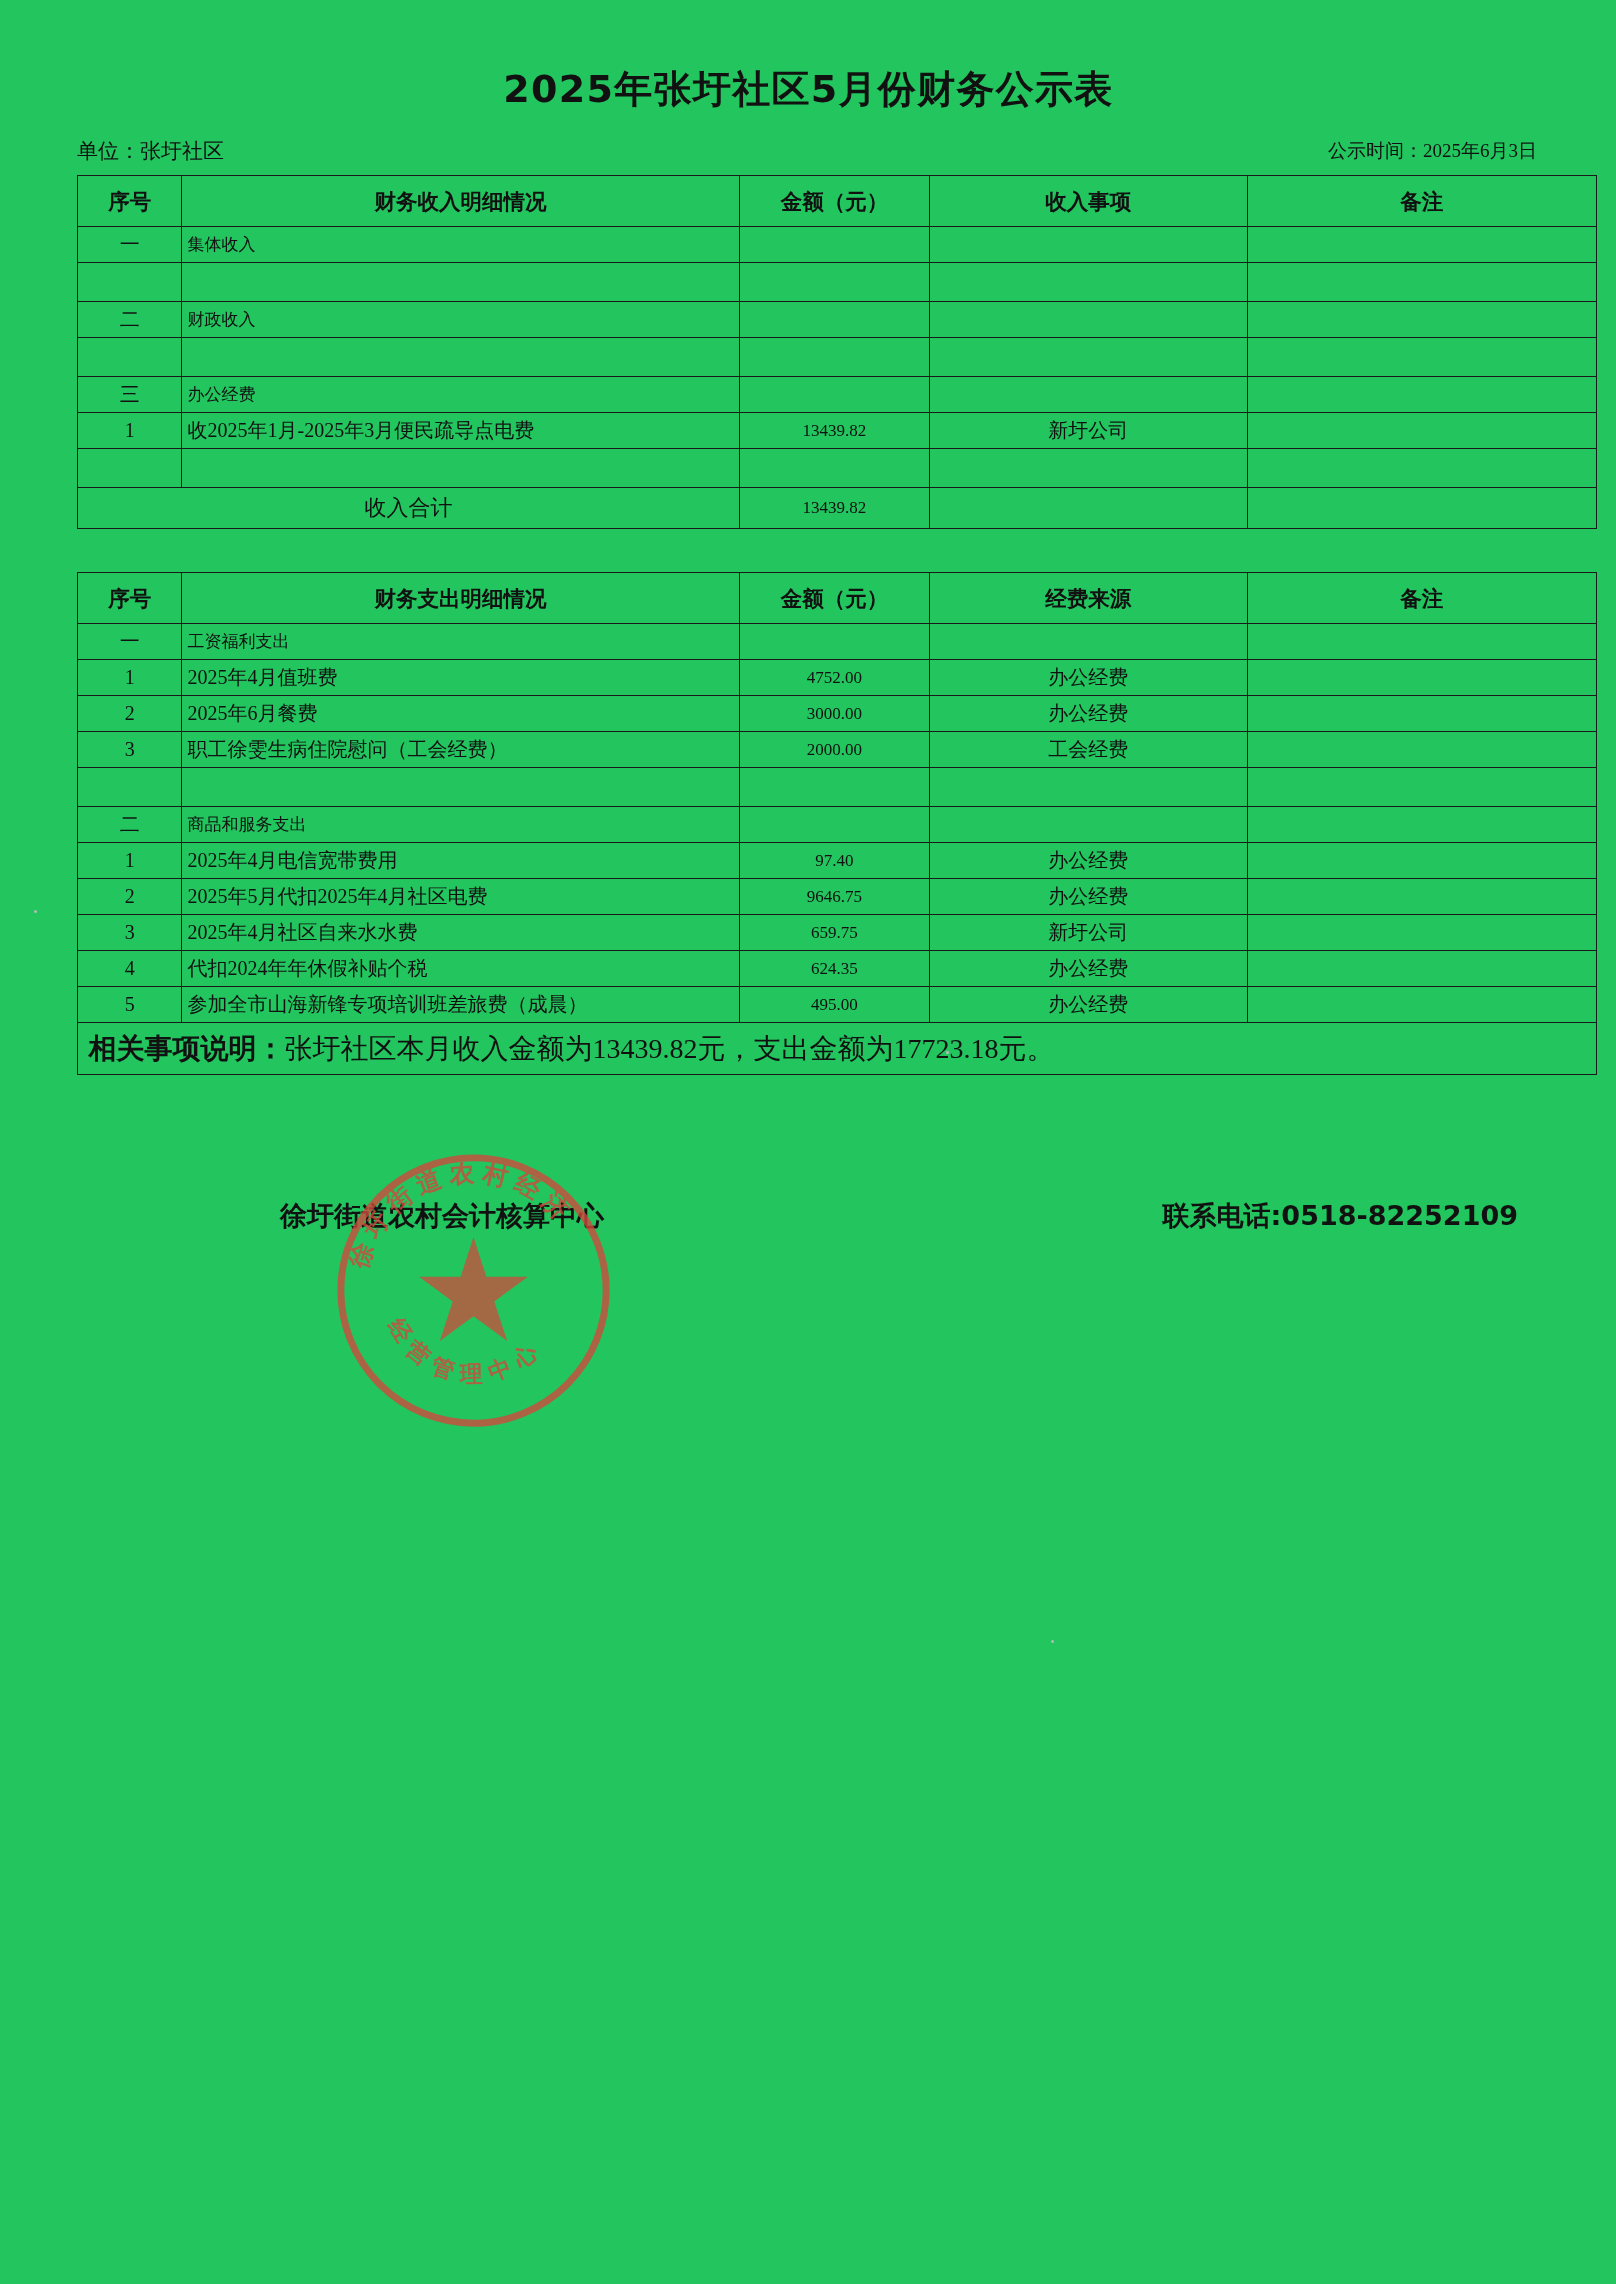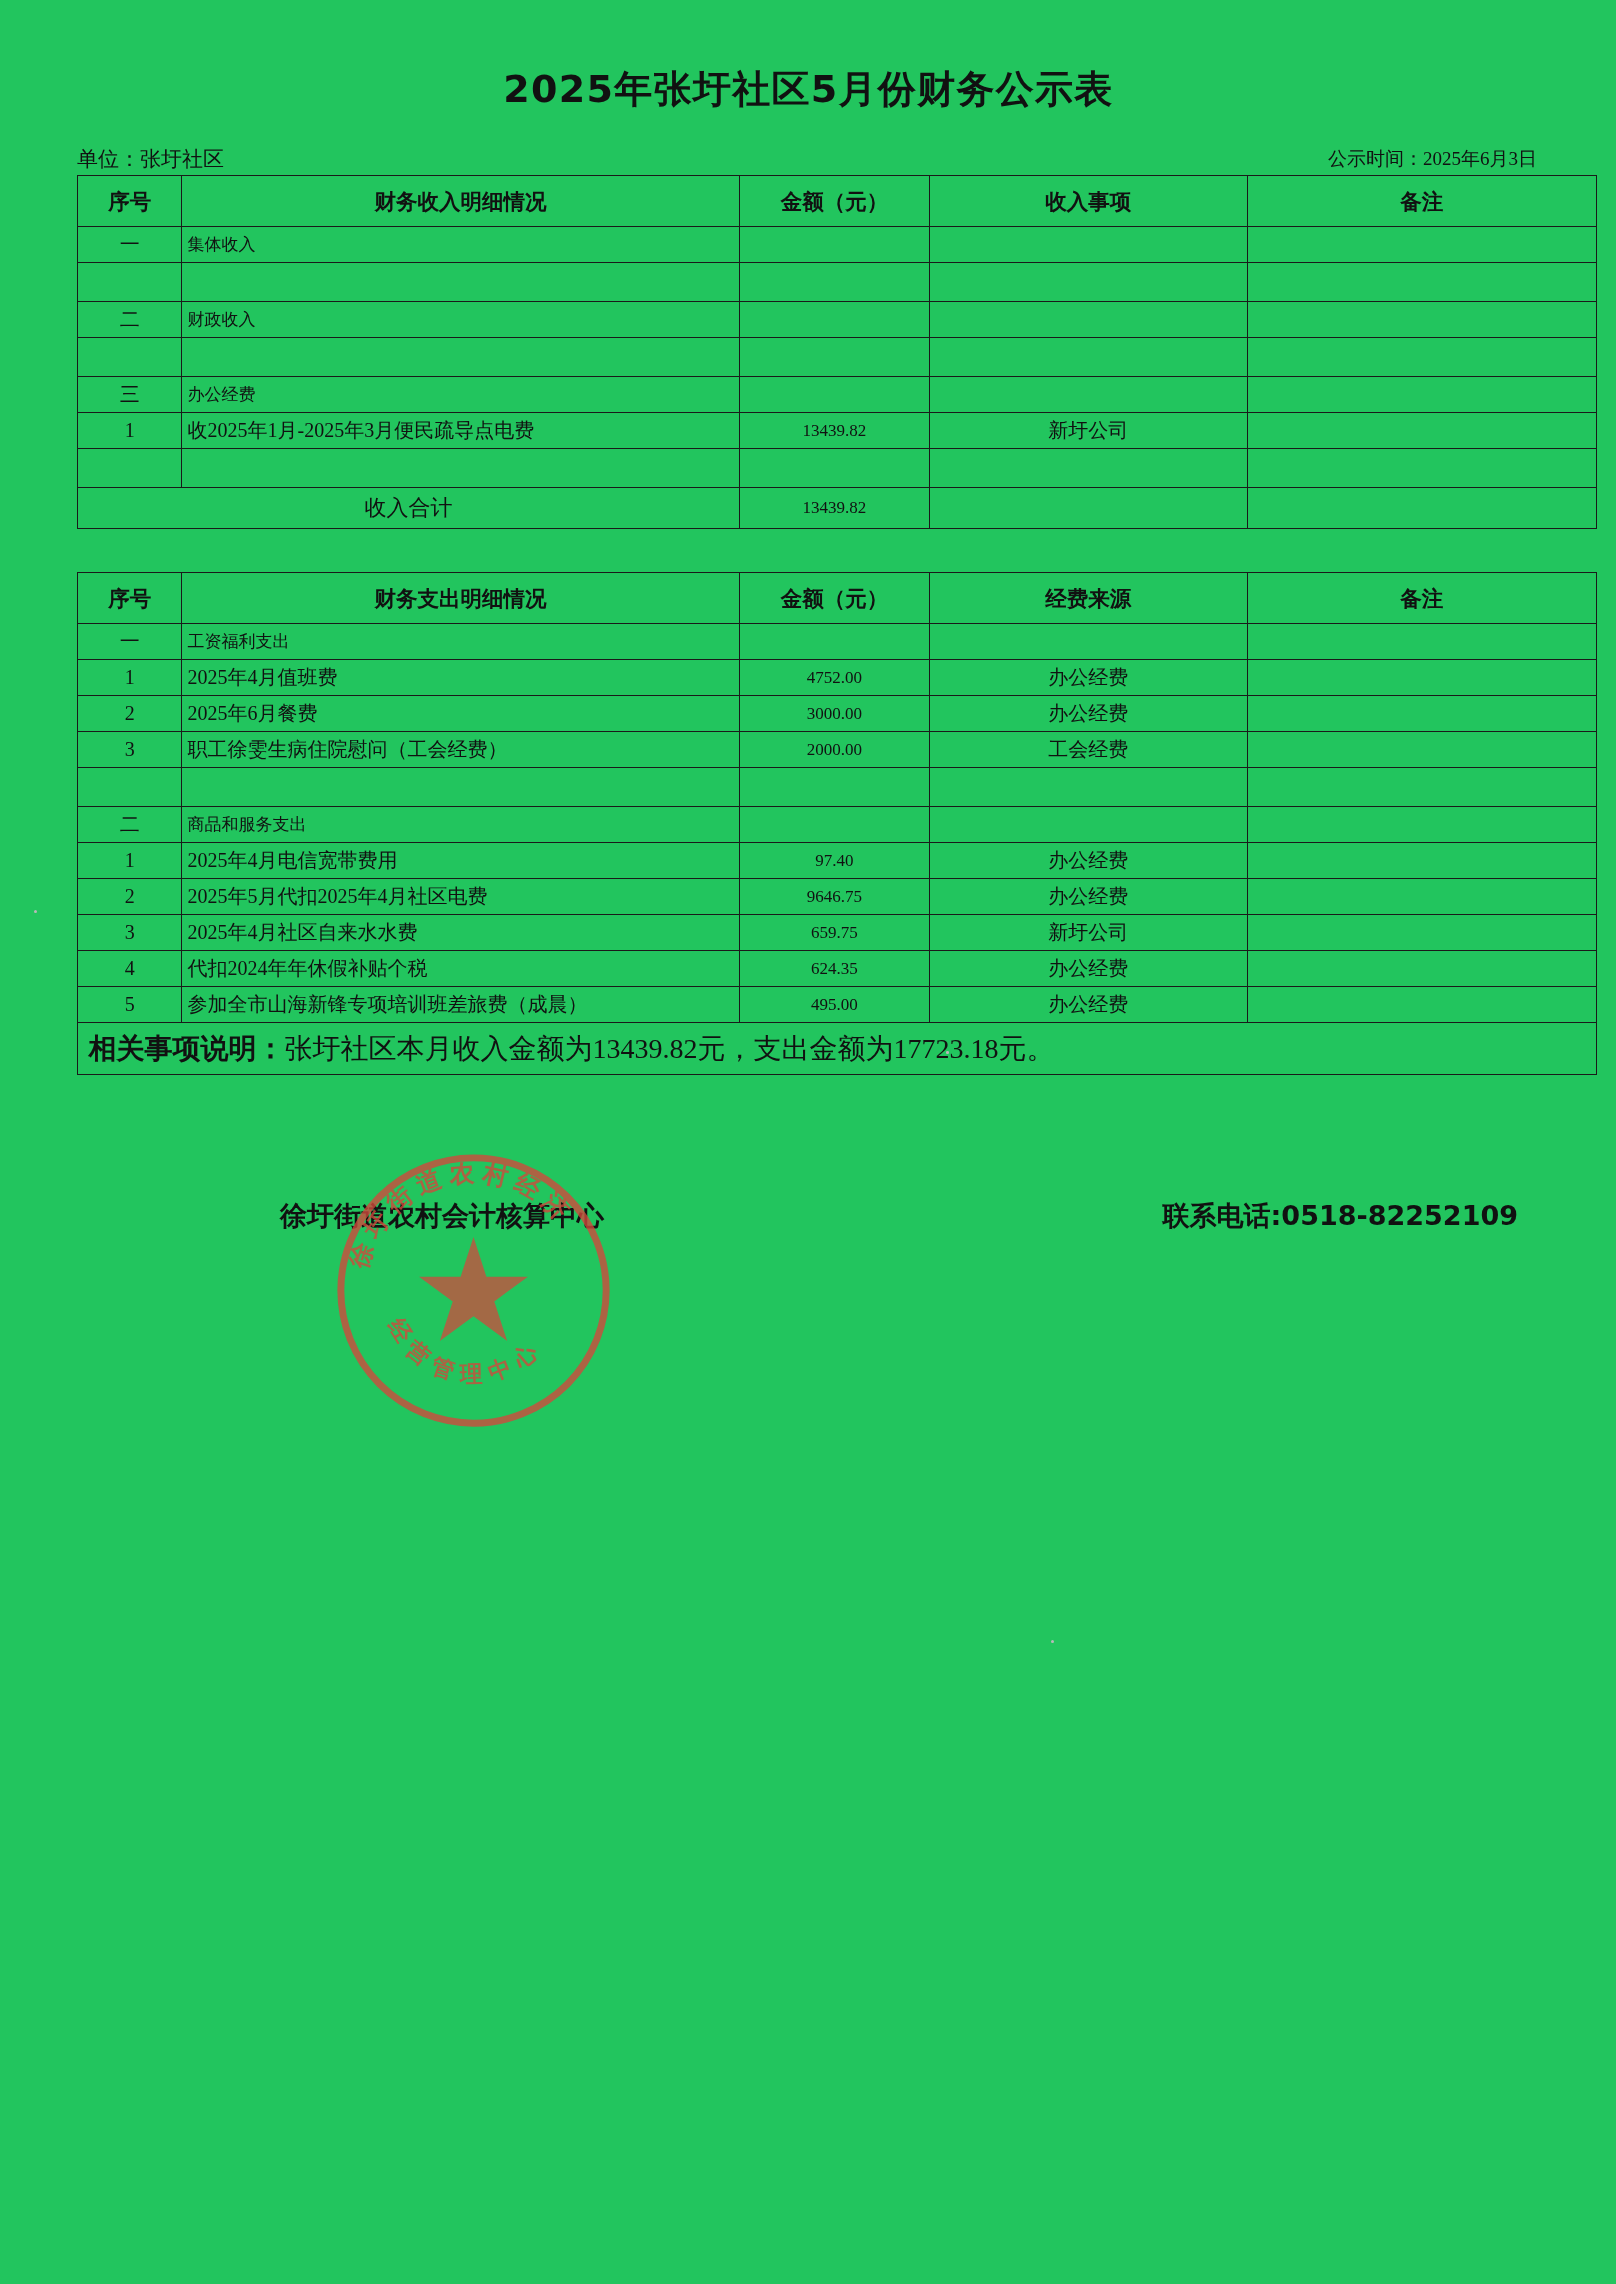--- a/index.html
+++ b/index.html
@@ -31,21 +31,21 @@
     text-align: center;
     font-size: 38px;
     font-weight: bold;
     letter-spacing: 1.3px;
     font-family: "DejaVu Sans", "Liberation Sans", sans-serif;
   }
 
   
   .meta-row {
     position: absolute;
-    top: 144px;
+    top: 136px;
     left: 77px;
     width: 1460px;
     height: 29px;
     display: flex;
     justify-content: space-between;
     align-items: center;
     font-size: 21px;
   }
   .meta-left { font-weight: normal; }
   .meta-right { font-size: 19px; }

